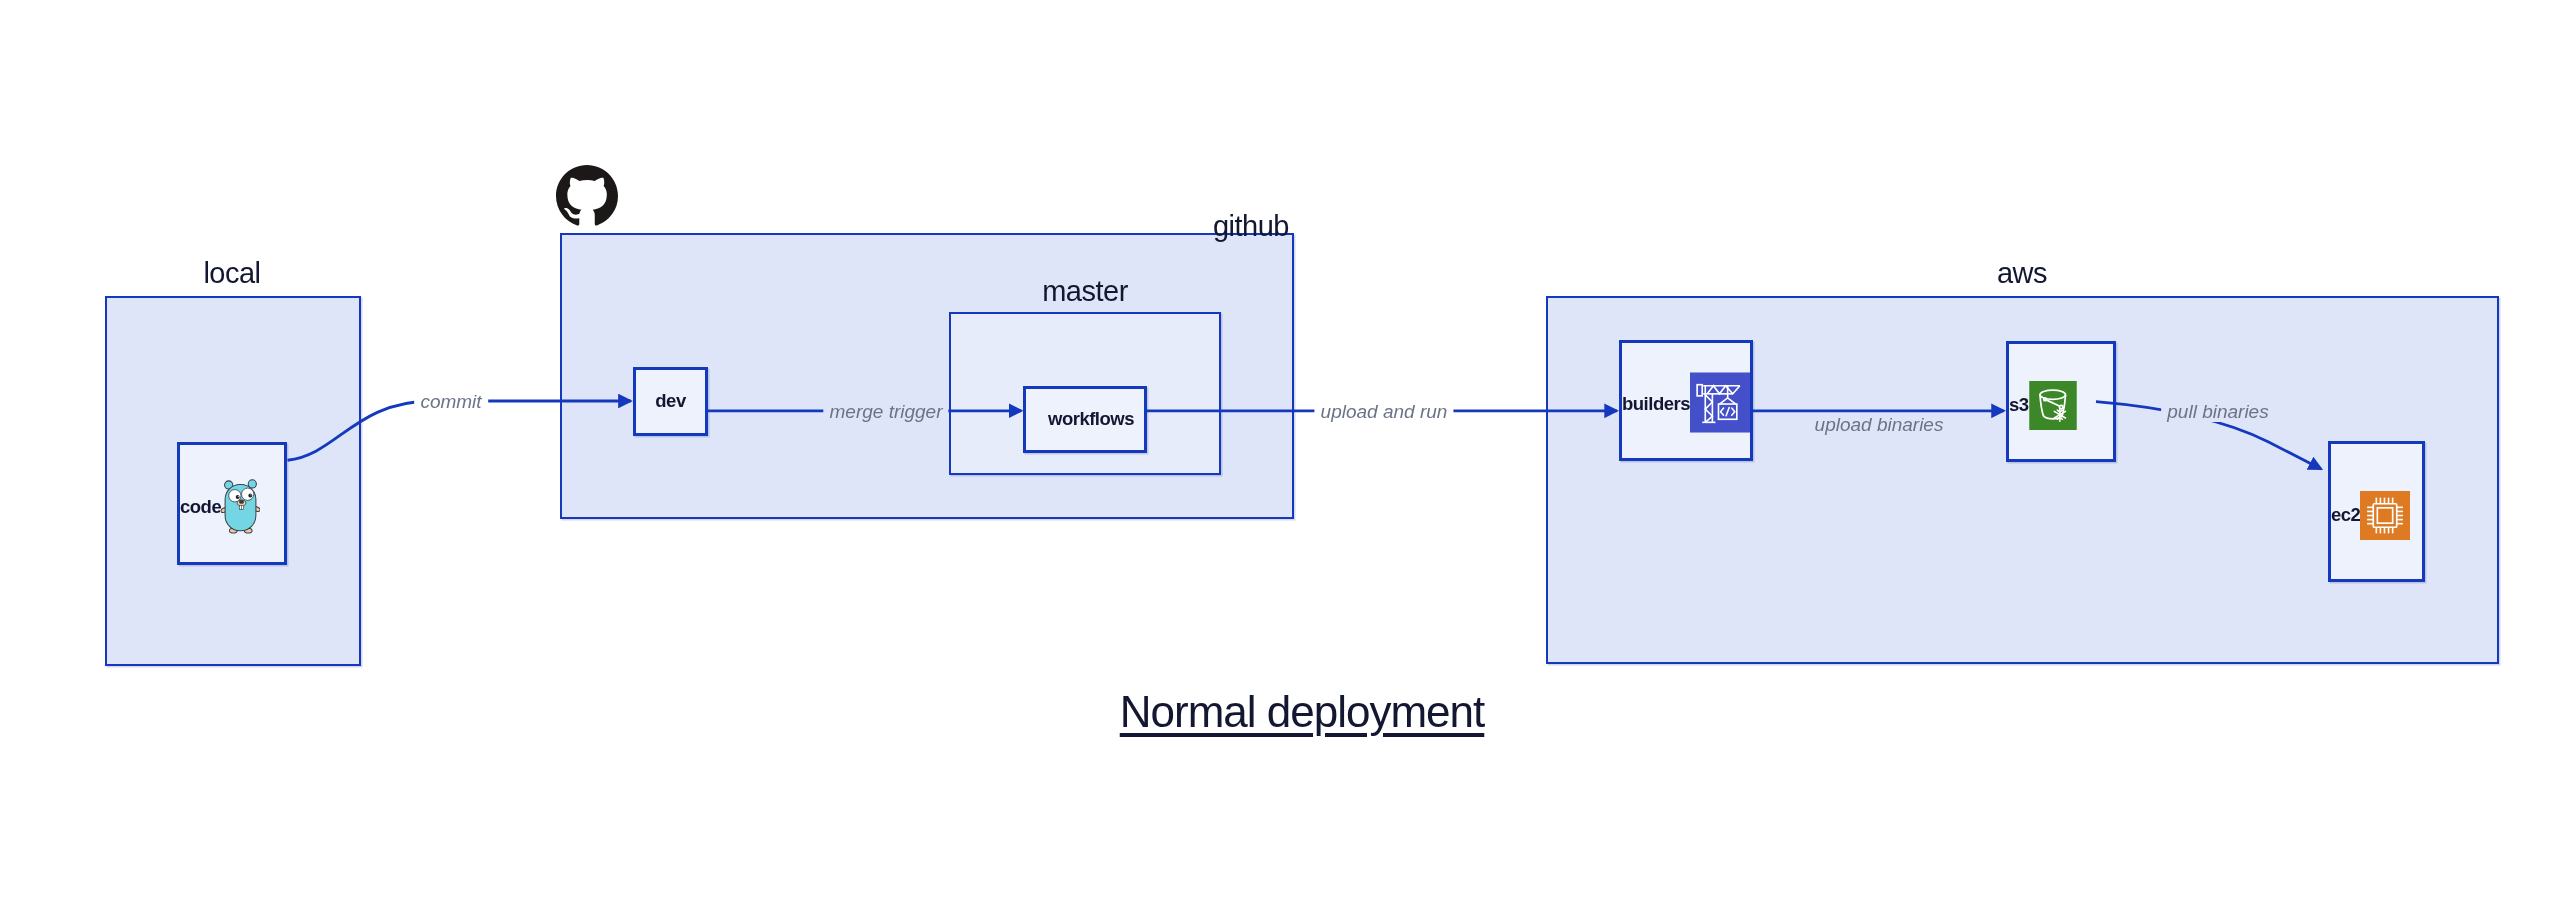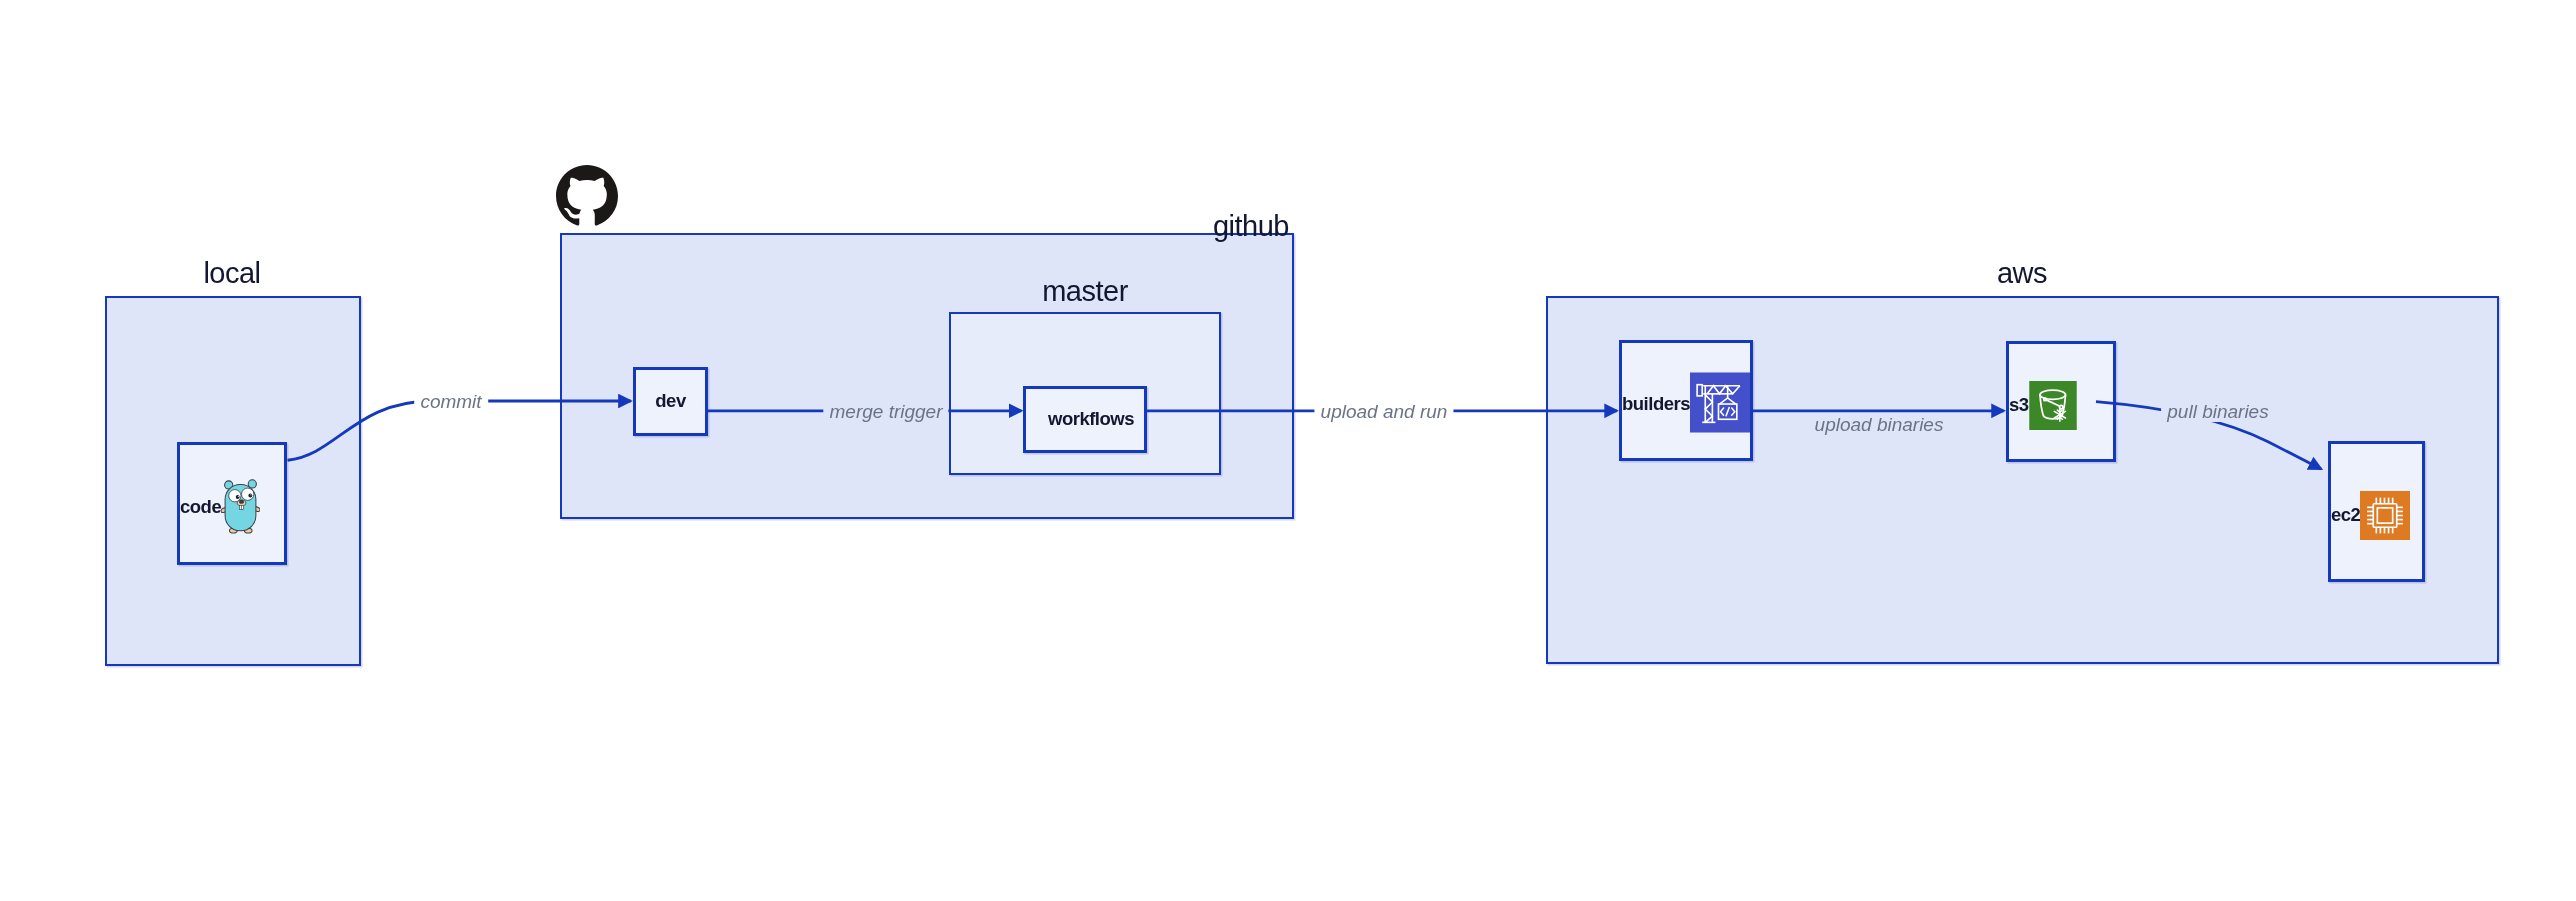--- a/index.html
+++ b/index.html
@@ -241,15 +241,16 @@
     <path class="edge" d="M 3402 797 L 3889 797"></path>
     <path class="edge" d="M 4068 779 C 4200 790, 4315 813, 4402 857 C 4446 880, 4478 896, 4505 910"></path>
   </svg>
 
   <div class="edge-label on-white" style="left:451px;top:401px;">commit</div>
   <div class="edge-label on-fill" style="left:886px;top:411px;">merge trigger</div>
   <div class="edge-label on-white" style="left:1384px;top:411px;">upload and run</div>
   <div class="edge-label on-fill" style="left:1879px;top:411px;margin-top:13px;">upload binaries</div>
   <div class="edge-label on-fill" style="left:2218px;top:411px;">pull binaries</div>
 
+  <div class="diagram-title" style="left:1302px;top:690px;">Normal deployment</div>
 
 </div>
 
 
 </body></html>

